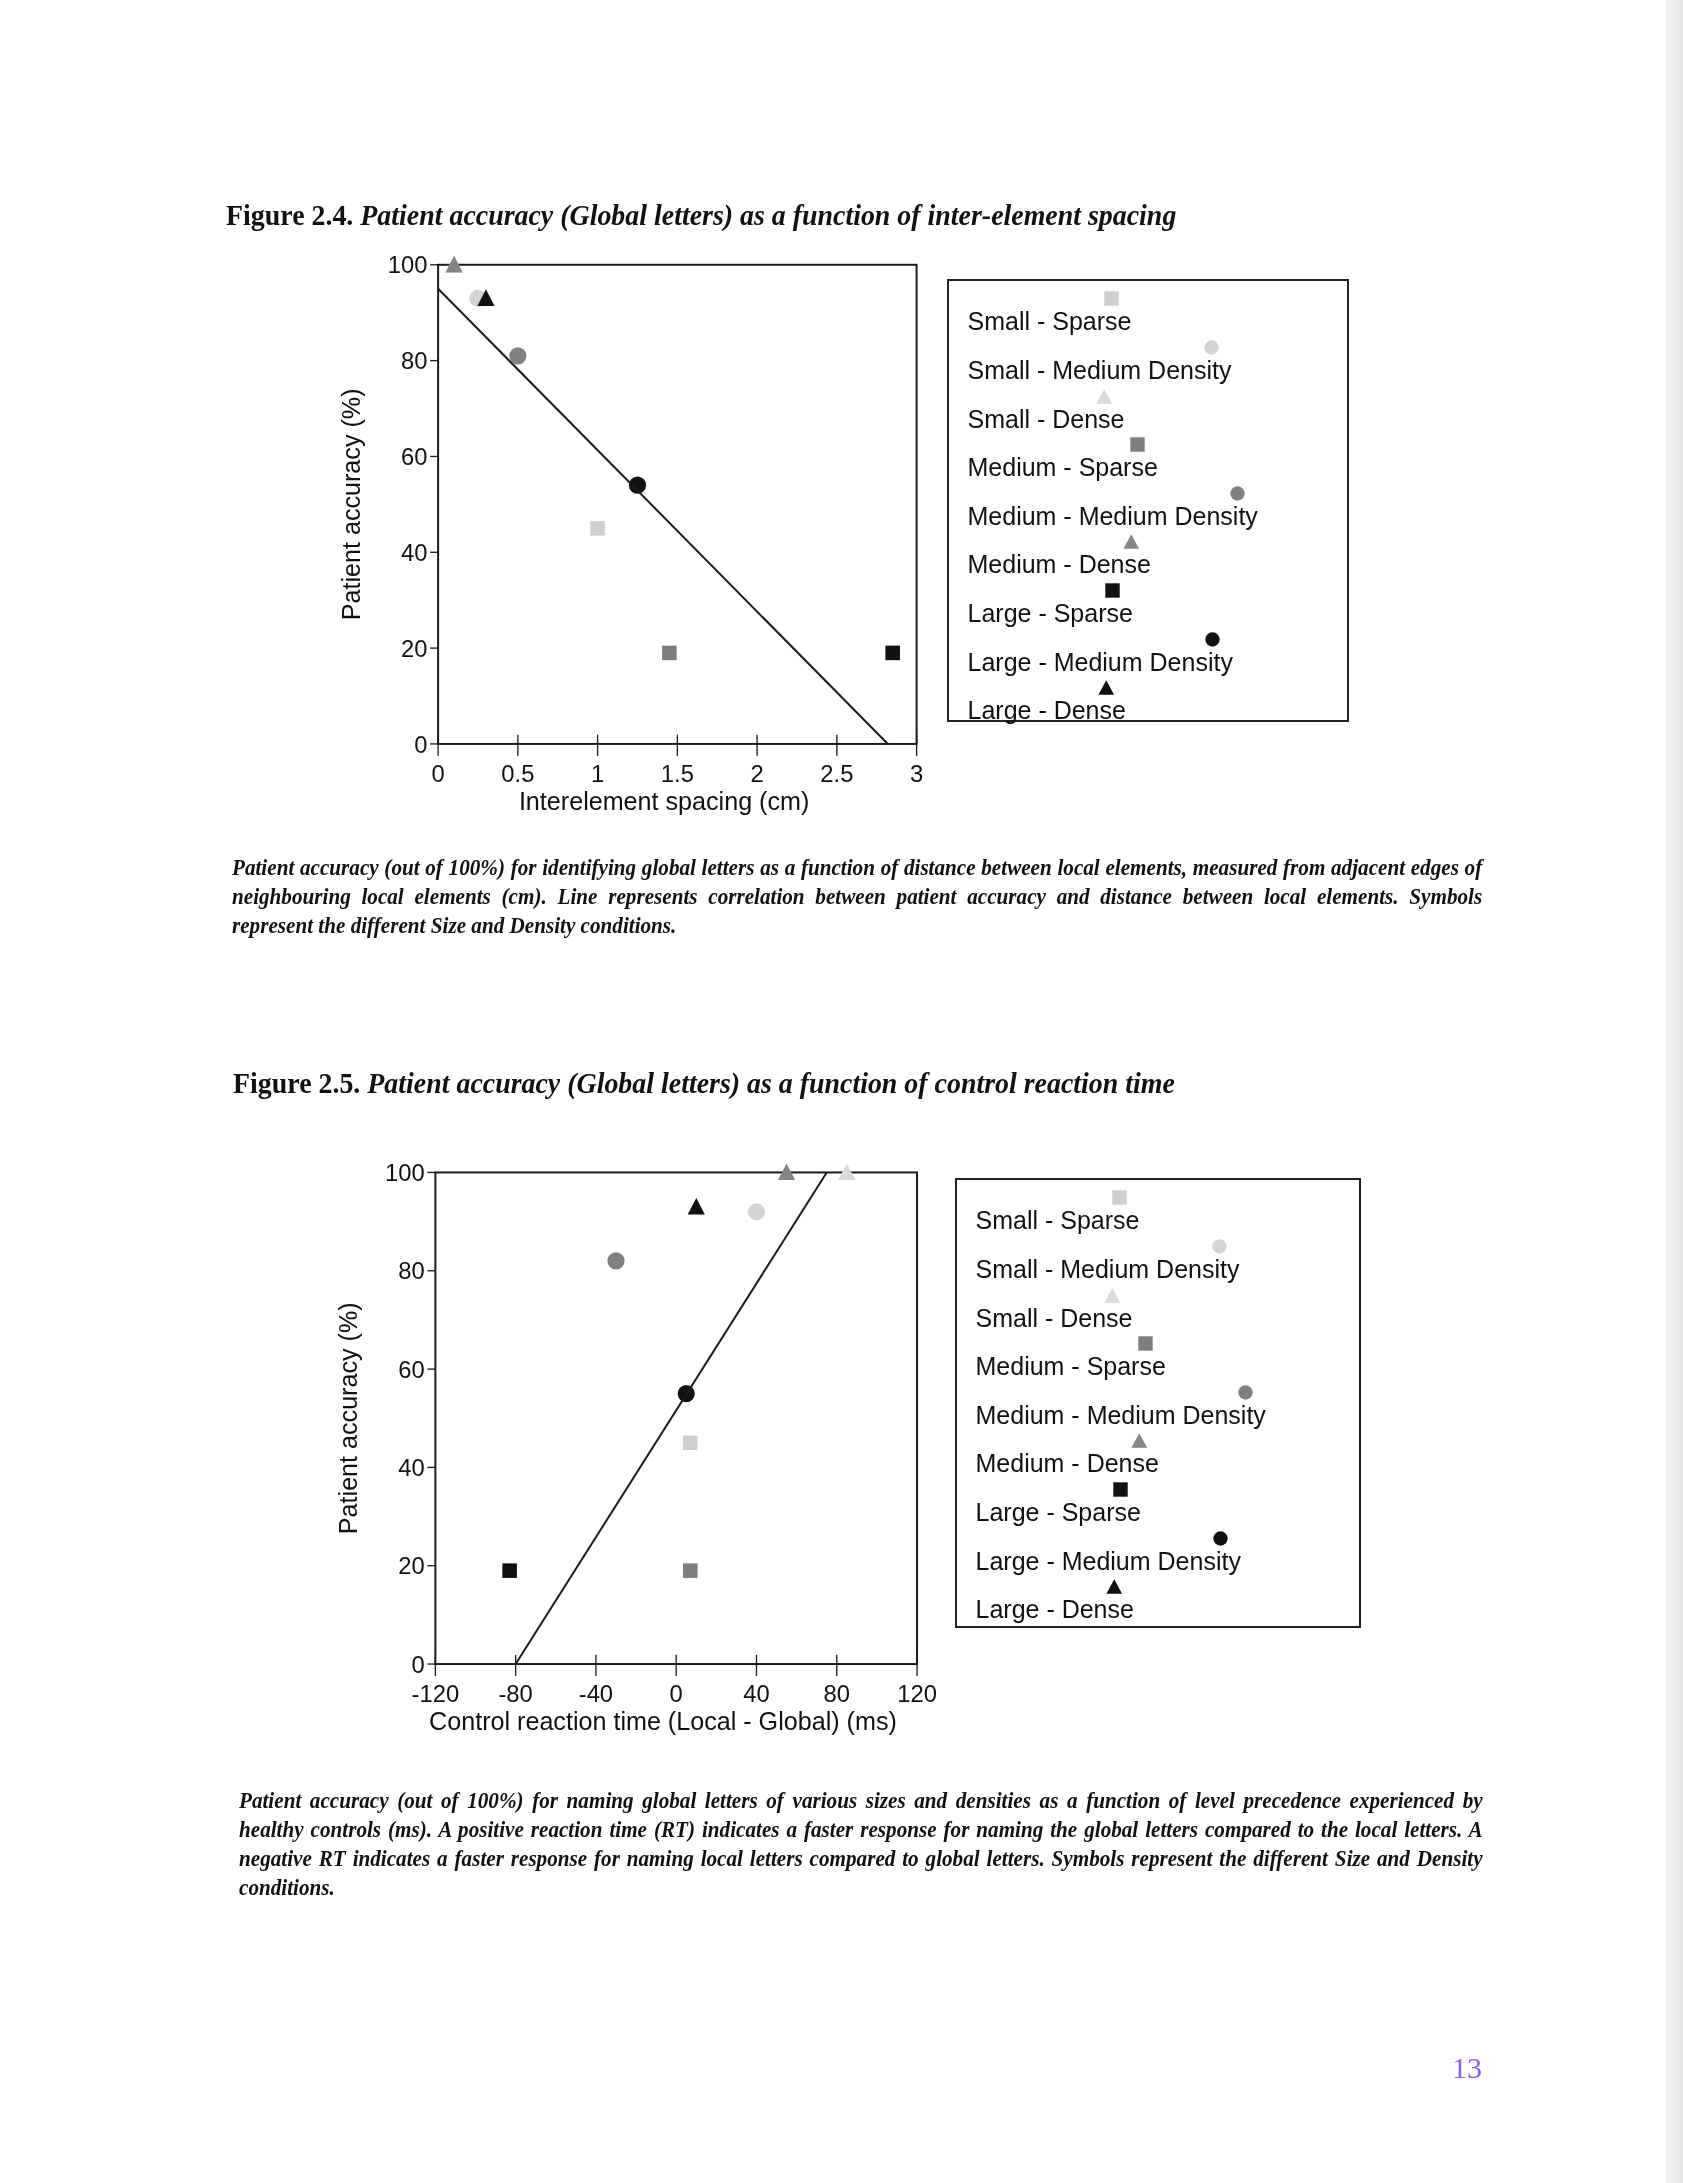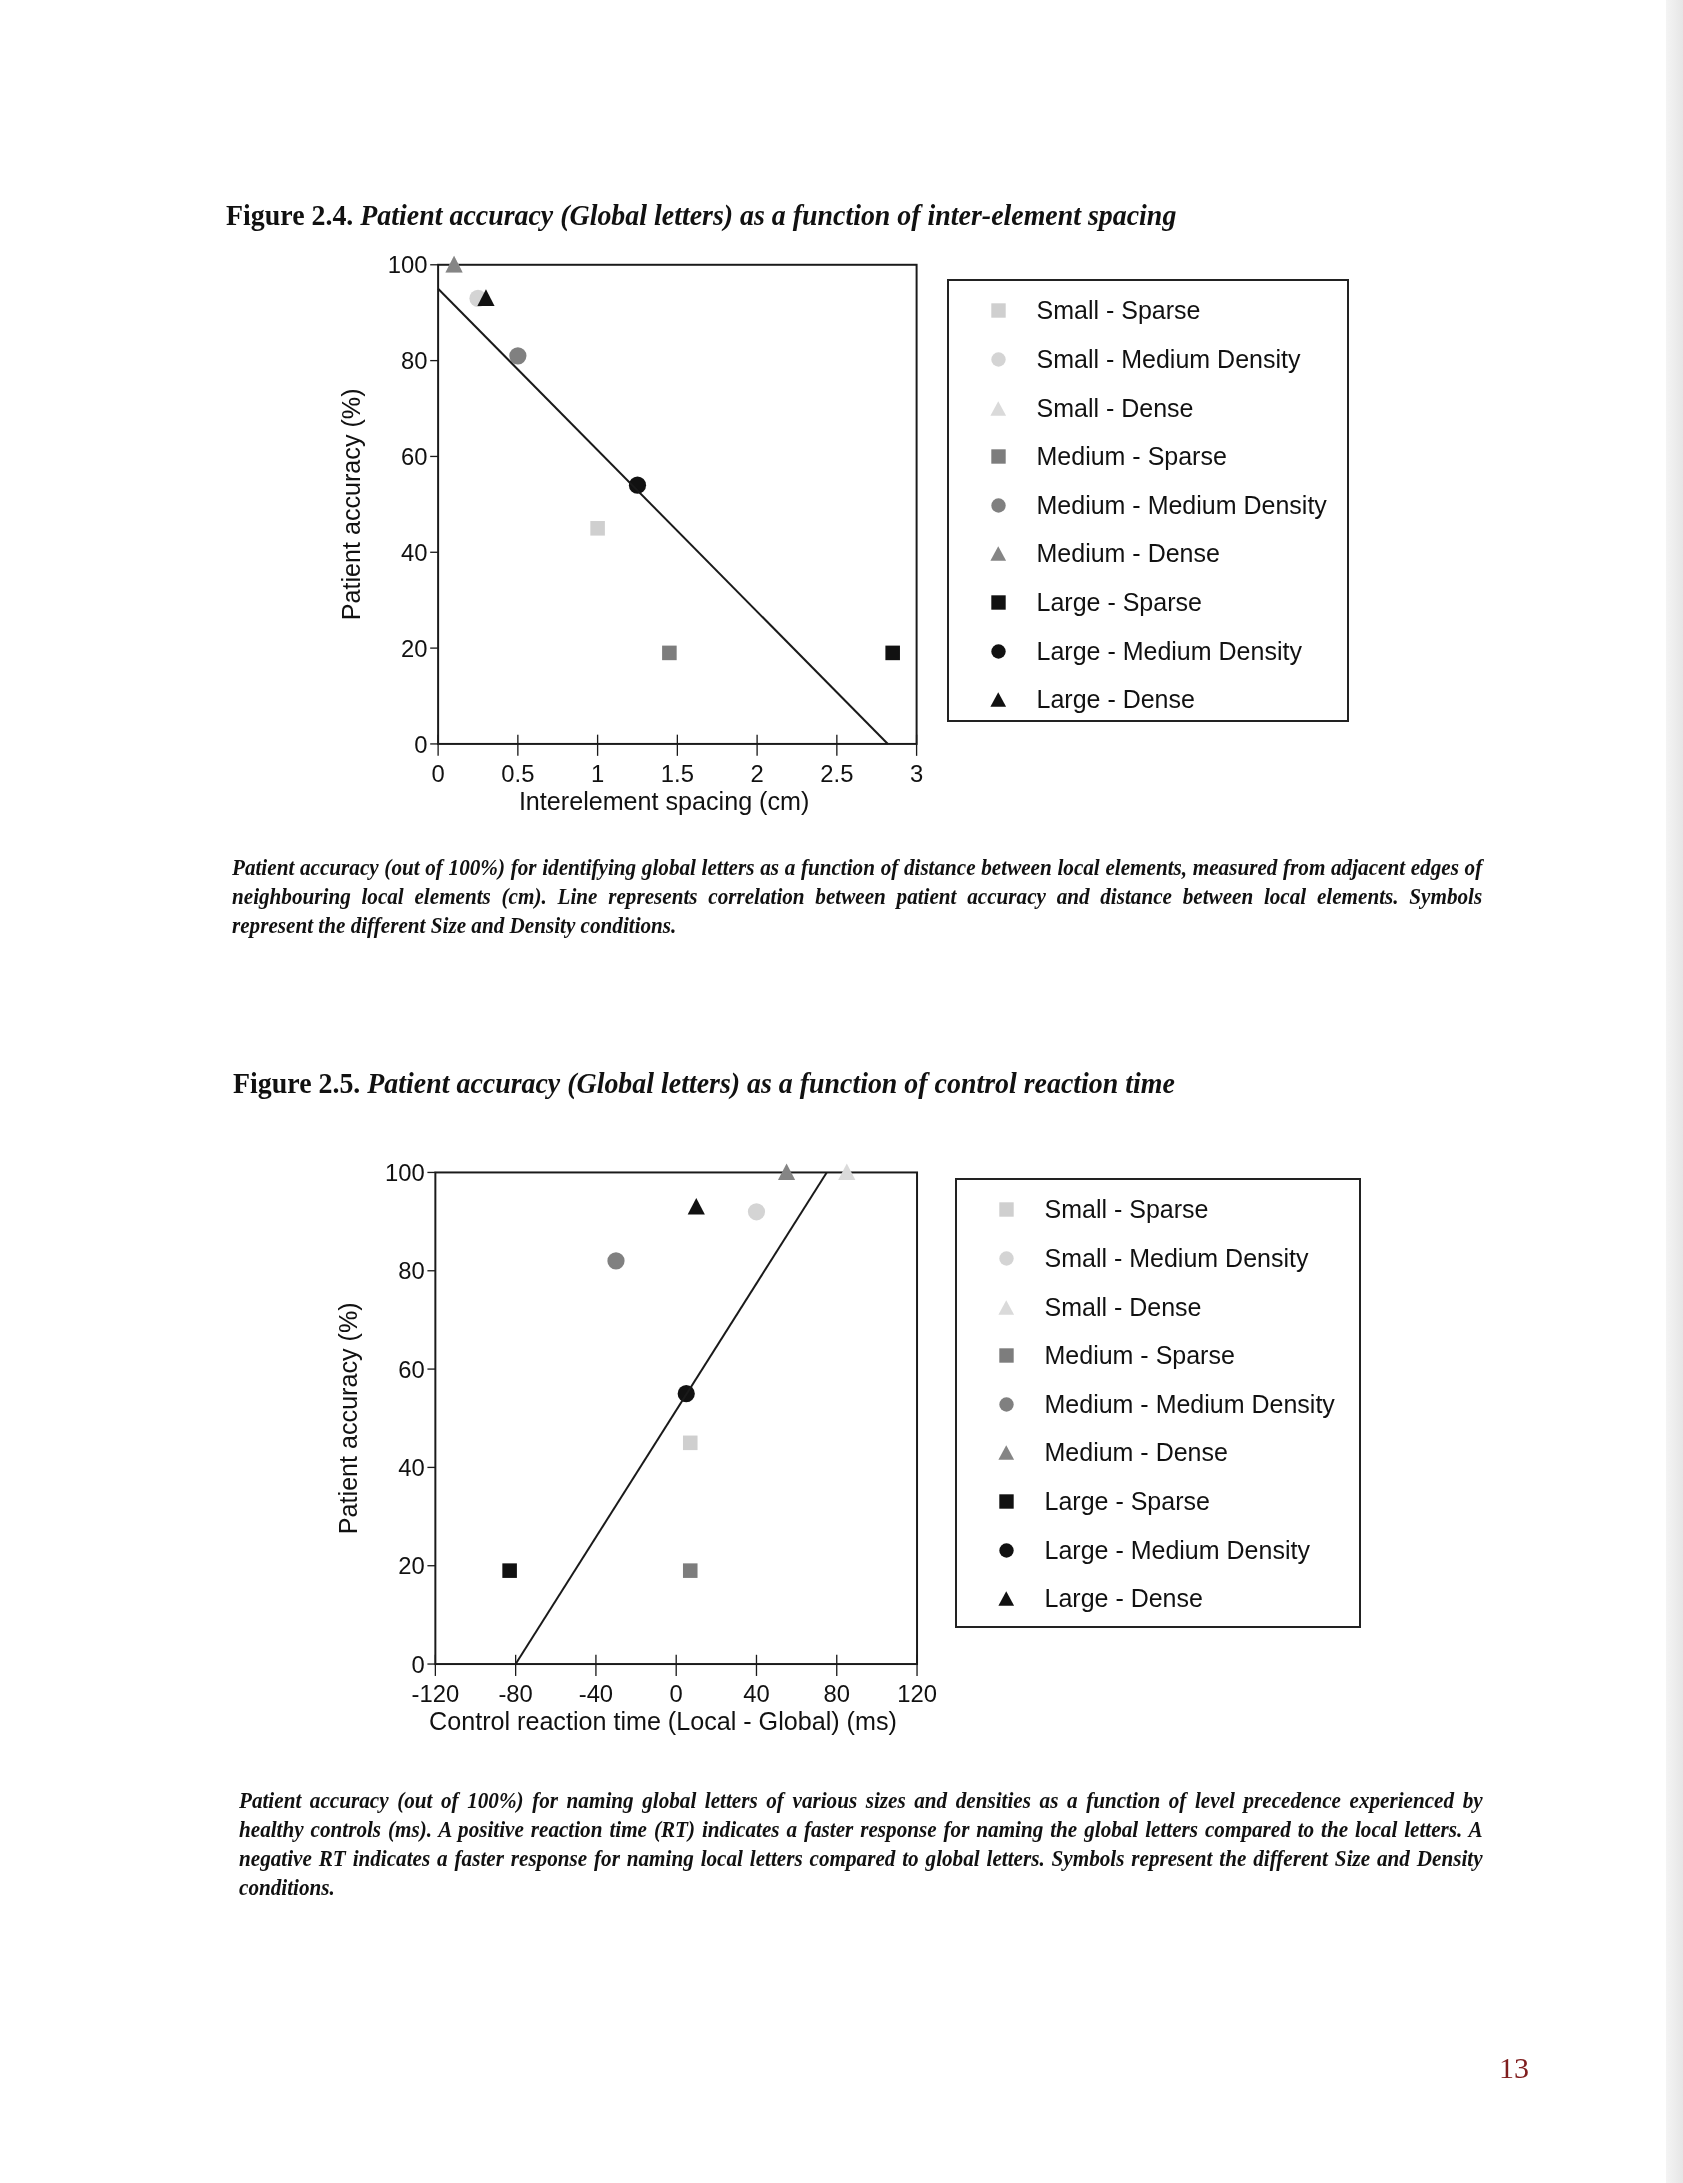--- a/index.html
+++ b/index.html
@@ -4,24 +4,24 @@
 <style>
   html, body { margin: 0; padding: 0; }
   body { width: 1683px; height: 2183px; background: #ffffff; position: relative; overflow: hidden; }
   .page-shadow { position: absolute; right: 0; top: 0; width: 17px; height: 2183px; background: linear-gradient(to right, #f4f4f4, #e6e6e6); }
   .fig-title { position: absolute; font-family: "Liberation Serif", serif; font-weight: bold; font-size: 30px; color: #111; white-space: nowrap; transform: scaleX(0.93); transform-origin: left top; }
   .fig-title .it { font-style: italic; }
   .caption { position: absolute; font-family: "Liberation Serif", serif; font-style: italic; font-weight: bold; font-size: 22.5px; line-height: 29px; color: #111; text-align: justify; transform: scaleX(0.94); transform-origin: left top; }
   .chart { position: absolute; }
   .chart svg text { font-family: "Liberation Sans", sans-serif; fill: #111; }
   .legend { position: absolute; border: 2px solid #222; background: #fff; box-sizing: border-box; }
-  .legend-item { position: absolute; left: 12px; height: 40px; display: flex; align-items: center; }
+  .legend-item { position: absolute; left: 0; height: 40px; display: flex; align-items: flex-end; flex-direction: column; }
   .legend-marker { width: 40px; height: 40px; display: flex; align-items: center; justify-content: center; margin-left: 17px; }
   .legend-label { font-family: "Liberation Sans", sans-serif; font-size: 25px; color: #111; margin-left: 18.5px; white-space: nowrap; }
-  .page-number { position: absolute; left: 1452px; top: 2051px; font-family: "Liberation Serif", serif; font-size: 30px; color: #7f1d1d; margin-left: 47px; }
+  .page-number { position: absolute; left: 1452px; top: 2051px; font-family: "Liberation Serif", serif; font-size: 30px; color: #8b5cf6; }
 </style>
 </head>
 <body>
 
 <div class="page-shadow"></div>
 
 <div class="fig-title" style="left:226px; top:198px;">
   <span>Figure 2.4.</span>
   <span class="it">Patient accuracy (Global letters) as a function of inter-element spacing</span>
 </div>

